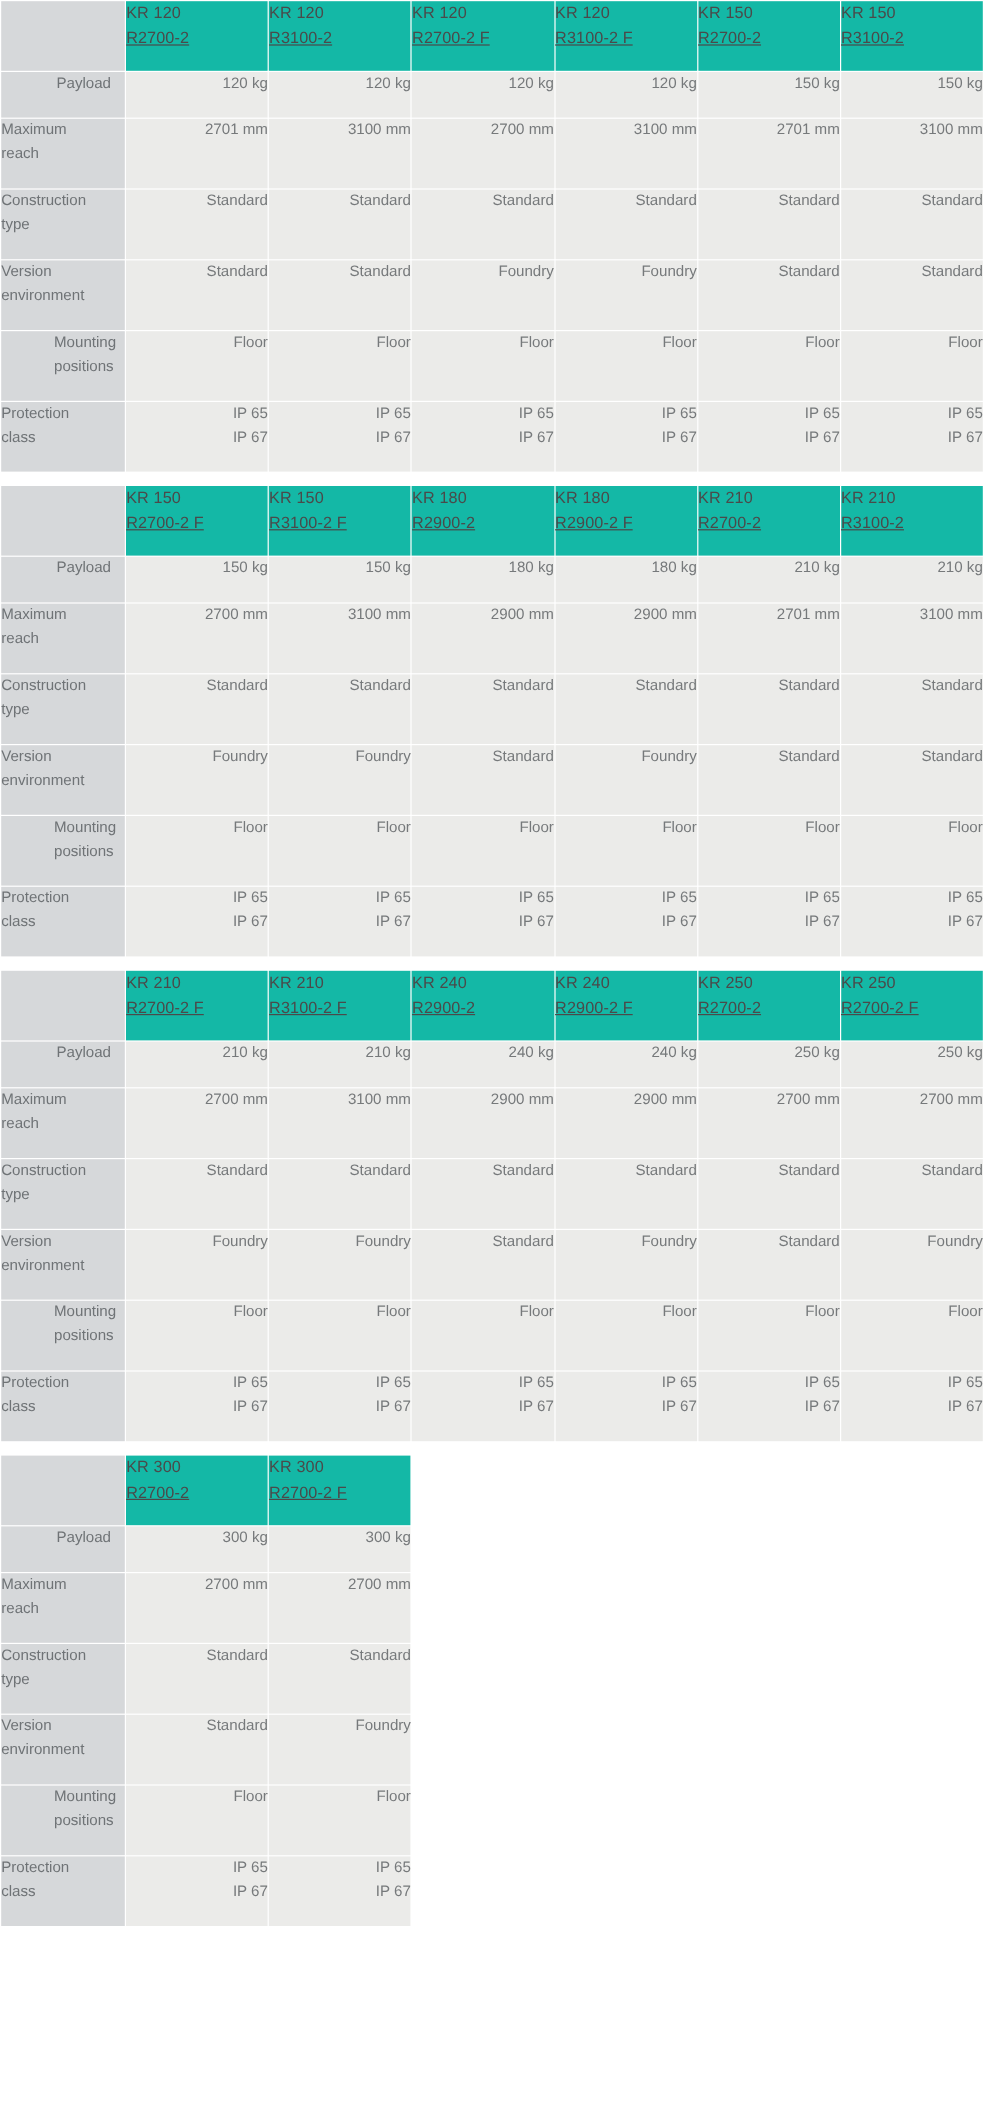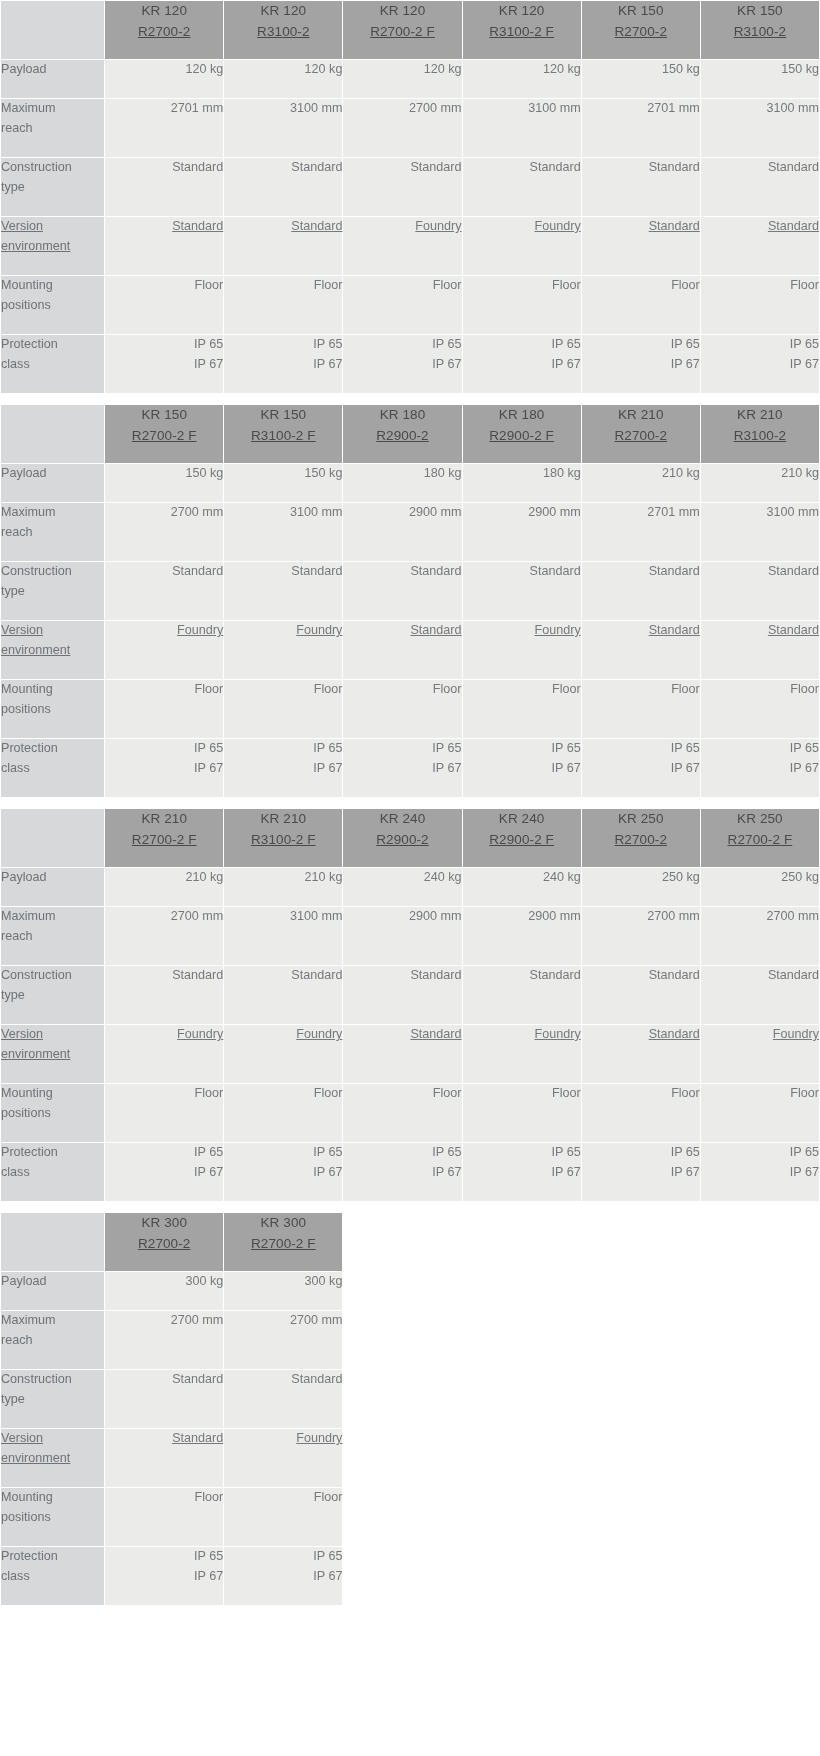--- a/index.html
+++ b/index.html
@@ -37,25 +37,25 @@
     vertical-align: top;
     font-weight: normal;
   }
 
   
   th.corner {
     background: #d6d8da;
     height: 58px;
   }
   th.model {
-    background: #a3a3a3;
+    background: #14b8a6;
     color: #4a4a4a;
     font-weight: bold;
     font-size: 13.5px;
-    text-align: center;
+    text-align: left;
     padding: 11px 12px 11px 8px;
     line-height: 1.55;
     height: 58px;
     box-sizing: border-box;
     letter-spacing: 0.1px;
   }
   th.model .line2 { display: block; text-decoration: underline; }
 
   
   td.rowlabel {
@@ -75,25 +75,25 @@
     color: #76797b;
     font-size: 12.6px;
     text-align: right;
     padding: 11px 12px 11px 8px;
     line-height: 1.55;
     box-sizing: border-box;
   }
   td.value .v2 { display: block; text-align: right; }
   td.value.empty-cell { background: #ffffff; }
 
-  tr.r-payload td { height: 38px; }
+  tr.r-payload td { height: 38px; padding-left: 46px; }
   tr.r-reach td { height: 58px; }
   tr.r-construction td { height: 58px; }
-  tr.r-version td { height: 58px; text-decoration: underline; }
-  tr.r-mounting td { height: 58px; }
+  tr.r-version td { height: 58px; }
+  tr.r-mounting td { height: 58px; padding-left: 44px; }
   tr.r-protection td { height: 58px; }
 </style>
 </head>
 <body>
 
 <div class="sheet" id="sheet">
     <table class="spec-table">
       <colgroup>
         <col class="label-col">
         <col class="data-col">

